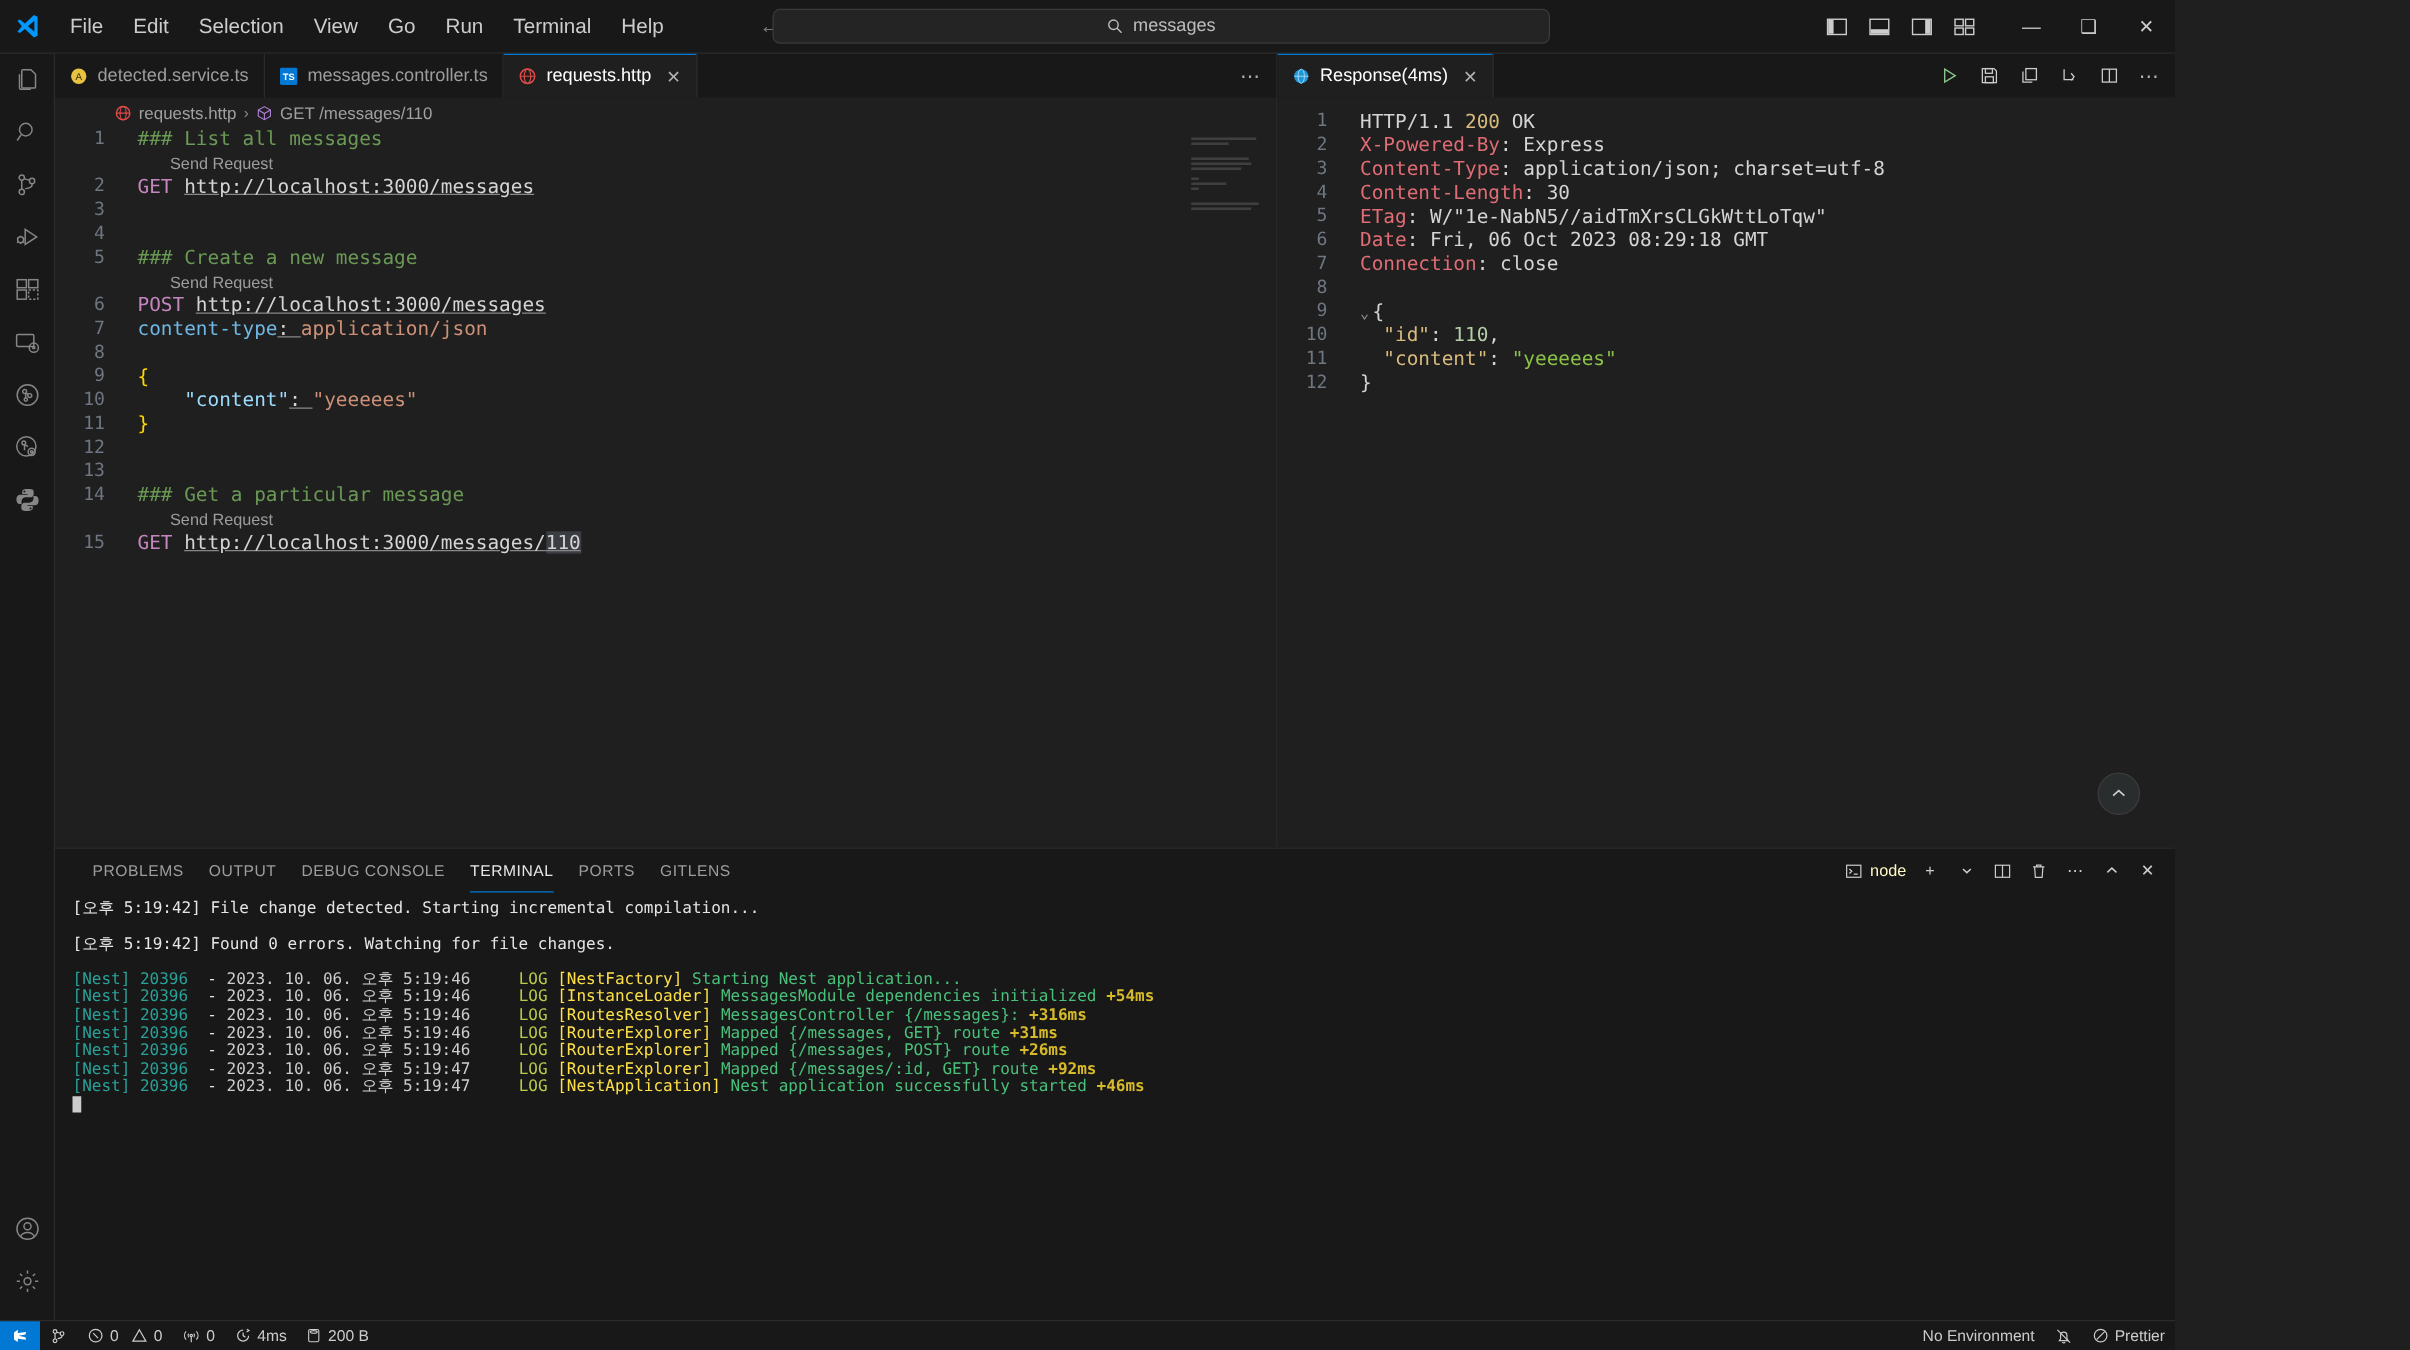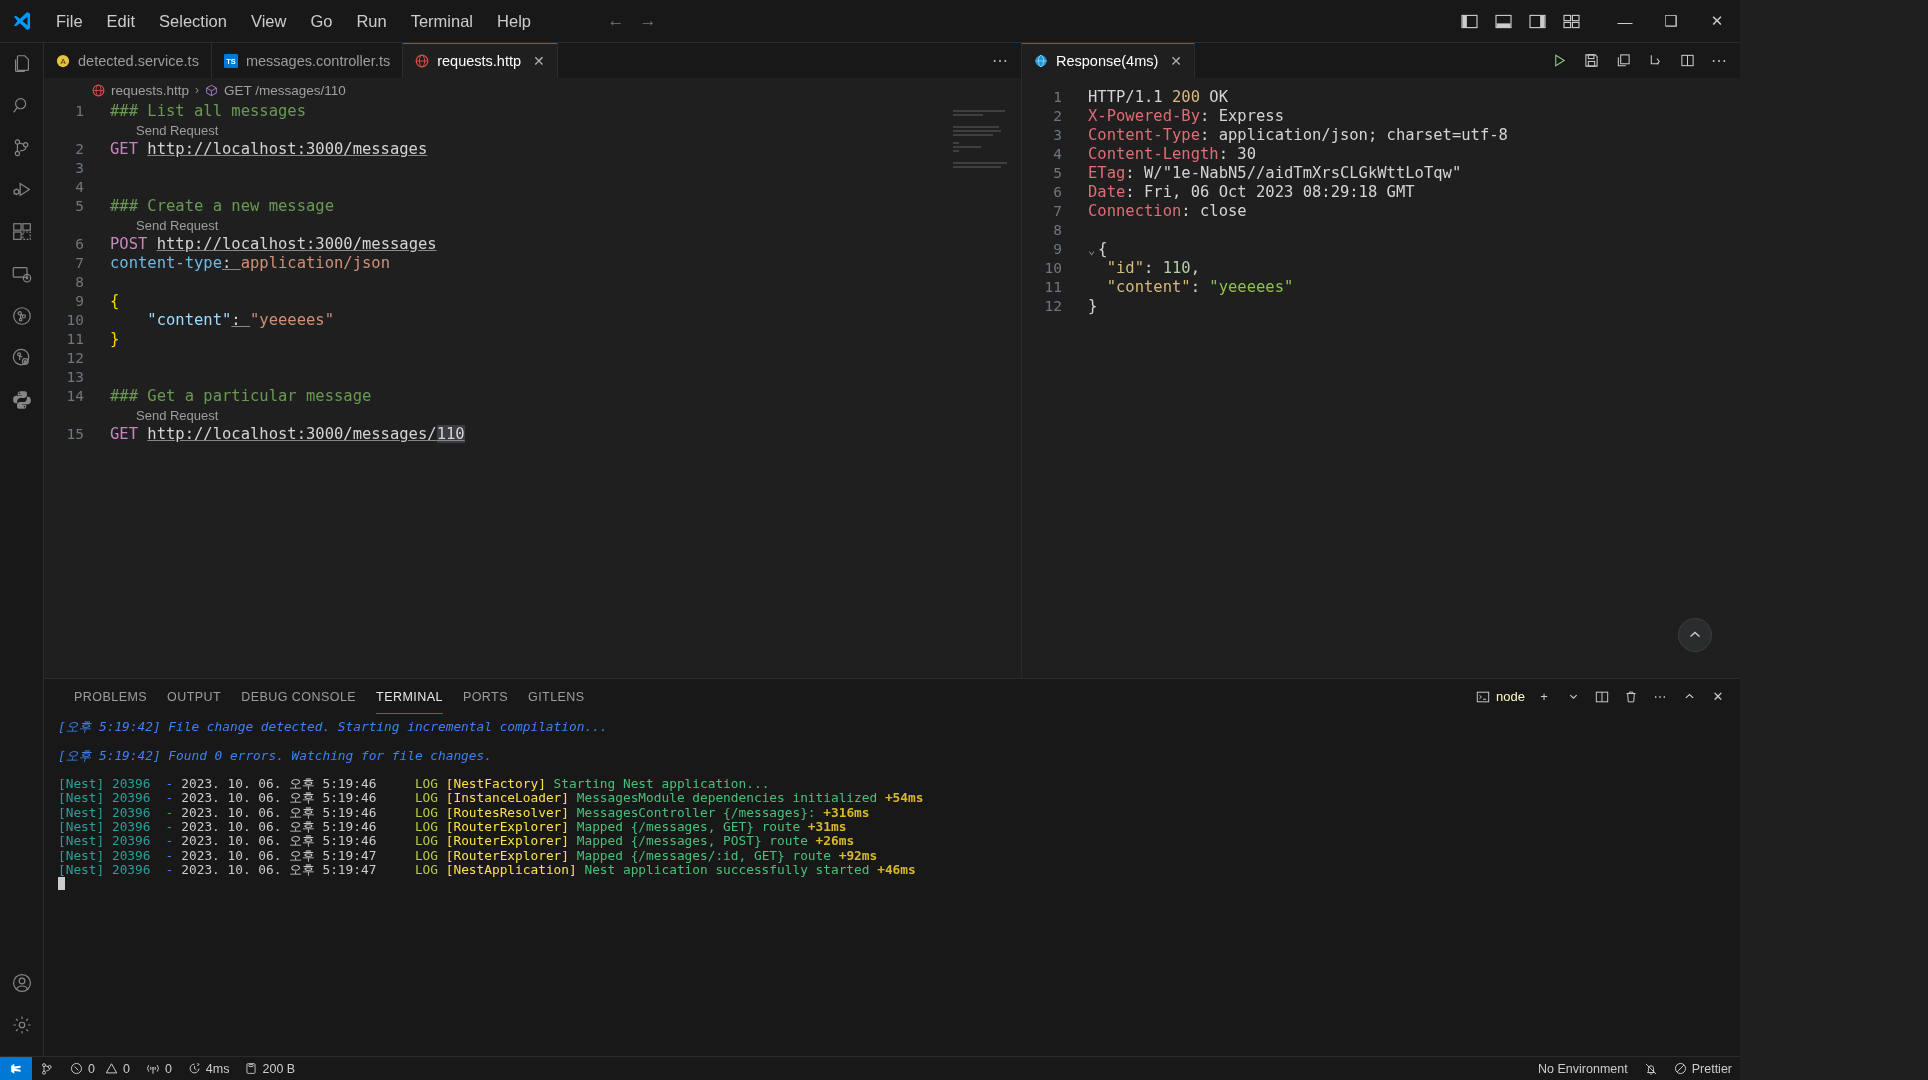--- a/index.html
+++ b/index.html
@@ -128,21 +128,21 @@
   .node-chip { display: flex; align-items: center; gap: 6px; font-size: 13px; color: #fef9c3; }
   .pa-icon { width: 20px; height: 22px; display: flex; align-items: center; justify-content: center; }
 
   .term {
     flex: 1 1 auto; padding: 6px 0 0 14px; overflow: hidden;
     font-family: "DejaVu Sans Mono", "Liberation Mono", monospace;
     font-size: 12.8px; line-height: 14.3px; white-space: pre;
   }
   .tline { height: 14.3px; }
   .tgap { height: 14.3px; }
-  .tc-gray { color: #3b82f6; font-style: italic; }
+  .tc-gray { color: #e5e5e5; }
   .tc-nest { color: #2aa198; }
   .tc-time { color: #cccccc; }
   .tc-log  { color: #b9c94a; }
   .tc-ctx  { color: #fde047; }
   .tc-msg  { color: #49c07a; }
   .tc-ms   { color: #d7ba2a; font-weight: bold; }
   .cursor-blk { display: inline-block; width: 7px; height: 13px; background: #cccccc; vertical-align: -2px; }
 
   
   .statusbar {
@@ -171,20 +171,29 @@
       <div class="menu-item">Selection</div>
       <div class="menu-item">View</div>
       <div class="menu-item">Go</div>
       <div class="menu-item">Run</div>
       <div class="menu-item">Terminal</div>
       <div class="menu-item">Help</div>
     </div>
     <div class="nav-arrows">
       <div class="nav-arrow">←</div>
       <div class="nav-arrow">→</div>
+    </div>
+    <div class="qinput">
+      <span>
+        <svg width="14" height="14" viewBox="0 0 16 16">
+            <circle cx="6.6" cy="6.6" r="4.3" fill="none" stroke="#bdbdbd" stroke-width="1.3"></circle>
+            <line x1="9.9" y1="9.9" x2="14" y2="14" stroke="#bdbdbd" stroke-width="1.3"></line>
+          </svg>
+      </span>
+      <span>messages</span>
     </div>
     <div class="tb-right">
       <div class="layout-icons">
         <div class="licon">
           <svg width="17" height="15" viewBox="0 0 18 16">
               <rect x="1" y="1.5" width="16" height="13" fill="none" stroke="#cccccc" stroke-width="1.2"></rect>
               <rect x="1.6" y="2.1" width="4.6" height="11.8" fill="#cccccc"></rect>
             </svg>
         </div>
         <div class="licon">

